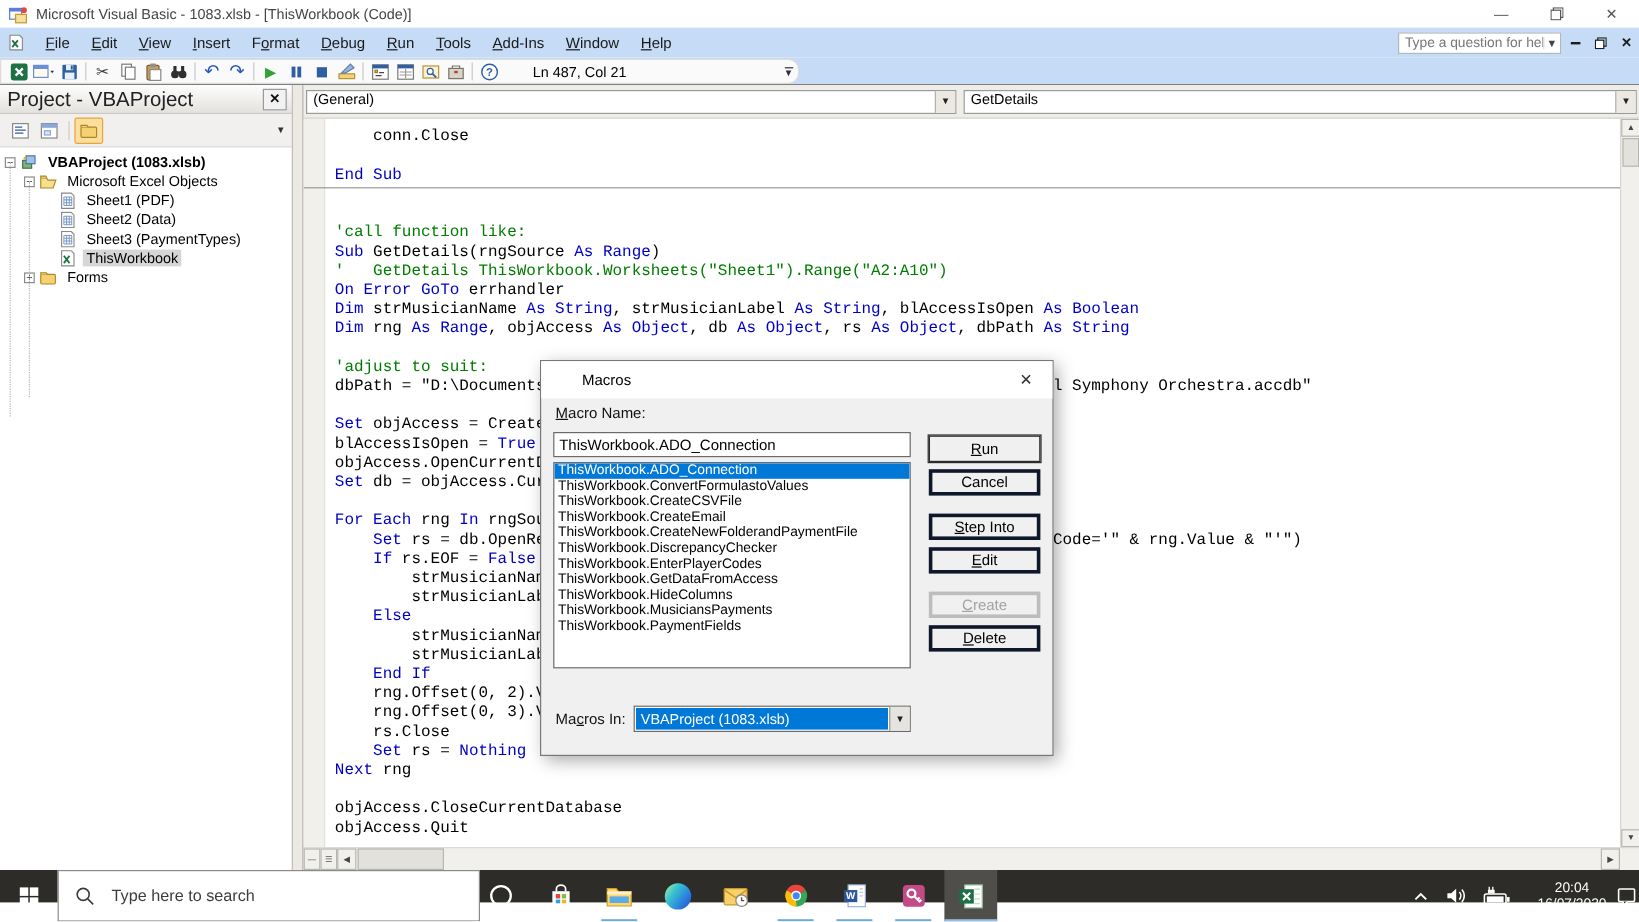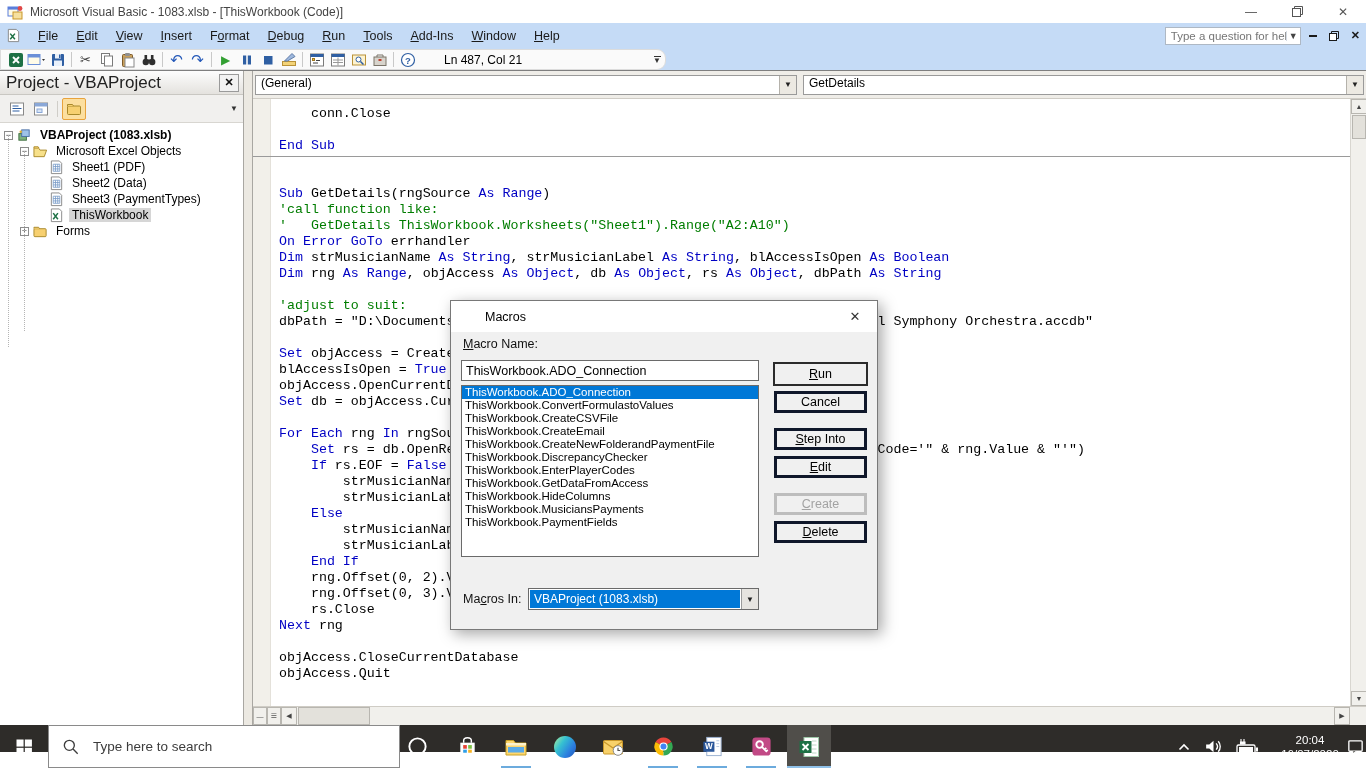--- a/index.html
+++ b/index.html
@@ -461,22 +461,22 @@
       </div>
       <div class="codeview">
         <div class="marginbar"></div>
         <div class="proc-sep"></div>
         <div class="code-lines" id="code-lines">
             <div class="code-line"><span class="n">    conn.Close</span></div>
             <div class="code-line"></div>
             <div class="code-line"><span class="k">End Sub</span></div>
             <div class="code-line"></div>
             <div class="code-line"></div>
+            <div class="code-line"><span class="c">'call function like:</span></div>
             <div class="code-line"><span class="k">Sub </span><span class="n">GetDetails(rngSource </span><span class="k">As Range</span><span class="n">)</span></div>
-            <div class="code-line"><span class="c">'call function like:</span></div>
             <div class="code-line"><span class="c">'   GetDetails ThisWorkbook.Worksheets("Sheet1").Range("A2:A10")</span></div>
             <div class="code-line"><span class="k">On Error GoTo</span><span class="n"> errhandler</span></div>
             <div class="code-line"><span class="k">Dim</span><span class="n"> strMusicianName </span><span class="k">As String</span><span class="n">, strMusicianLabel </span><span class="k">As String</span><span class="n">, blAccessIsOpen </span><span class="k">As Boolean</span></div>
             <div class="code-line"><span class="k">Dim</span><span class="n"> rng </span><span class="k">As Range</span><span class="n">, objAccess </span><span class="k">As Object</span><span class="n">, db </span><span class="k">As Object</span><span class="n">, rs </span><span class="k">As Object</span><span class="n">, dbPath </span><span class="k">As String</span></div>
             <div class="code-line"></div>
             <div class="code-line"><span class="c">'adjust to suit:</span></div>
             <div class="code-line"><span class="n">dbPath = "D:\Documents                                                     l Symphony Orchestra.accdb"</span></div>
             <div class="code-line"></div>
             <div class="code-line"><span class="k">Set</span><span class="n"> objAccess = Create</span></div>
             <div class="code-line"><span class="n">blAccessIsOpen = </span><span class="k">True</span></div>
@@ -488,20 +488,21 @@
             <div class="code-line"><span class="n">    </span><span class="k">If</span><span class="n"> rs.EOF = </span><span class="k">False</span><span class="n"> </span></div>
             <div class="code-line"><span class="n">        strMusicianNam</span></div>
             <div class="code-line"><span class="n">        strMusicianLab</span></div>
             <div class="code-line"><span class="n">    </span><span class="k">Else</span></div>
             <div class="code-line"><span class="n">        strMusicianNam</span></div>
             <div class="code-line"><span class="n">        strMusicianLab</span></div>
             <div class="code-line"><span class="n">    </span><span class="k">End If</span></div>
             <div class="code-line"><span class="n">    rng.Offset(0, 2).V</span></div>
             <div class="code-line"><span class="n">    rng.Offset(0, 3).V</span></div>
             <div class="code-line"><span class="n">    rs.Close</span></div>
+            <div class="code-line"><span class="n">    </span><span class="k">Set</span><span class="n"> rs = </span><span class="k">Nothing</span></div>
             <div class="code-line"><span class="k">Next</span><span class="n"> rng</span></div>
             <div class="code-line"></div>
             <div class="code-line"><span class="n">objAccess.CloseCurrentDatabase</span></div>
             <div class="code-line"><span class="n">objAccess.Quit</span></div>
           </div>
         <div class="vscroll">
           <span class="sbtn" style="top:0;">▲</span>
           <div class="vthumb"></div>
           <span class="sbtn" style="bottom:0;">▼</span>
         </div>

